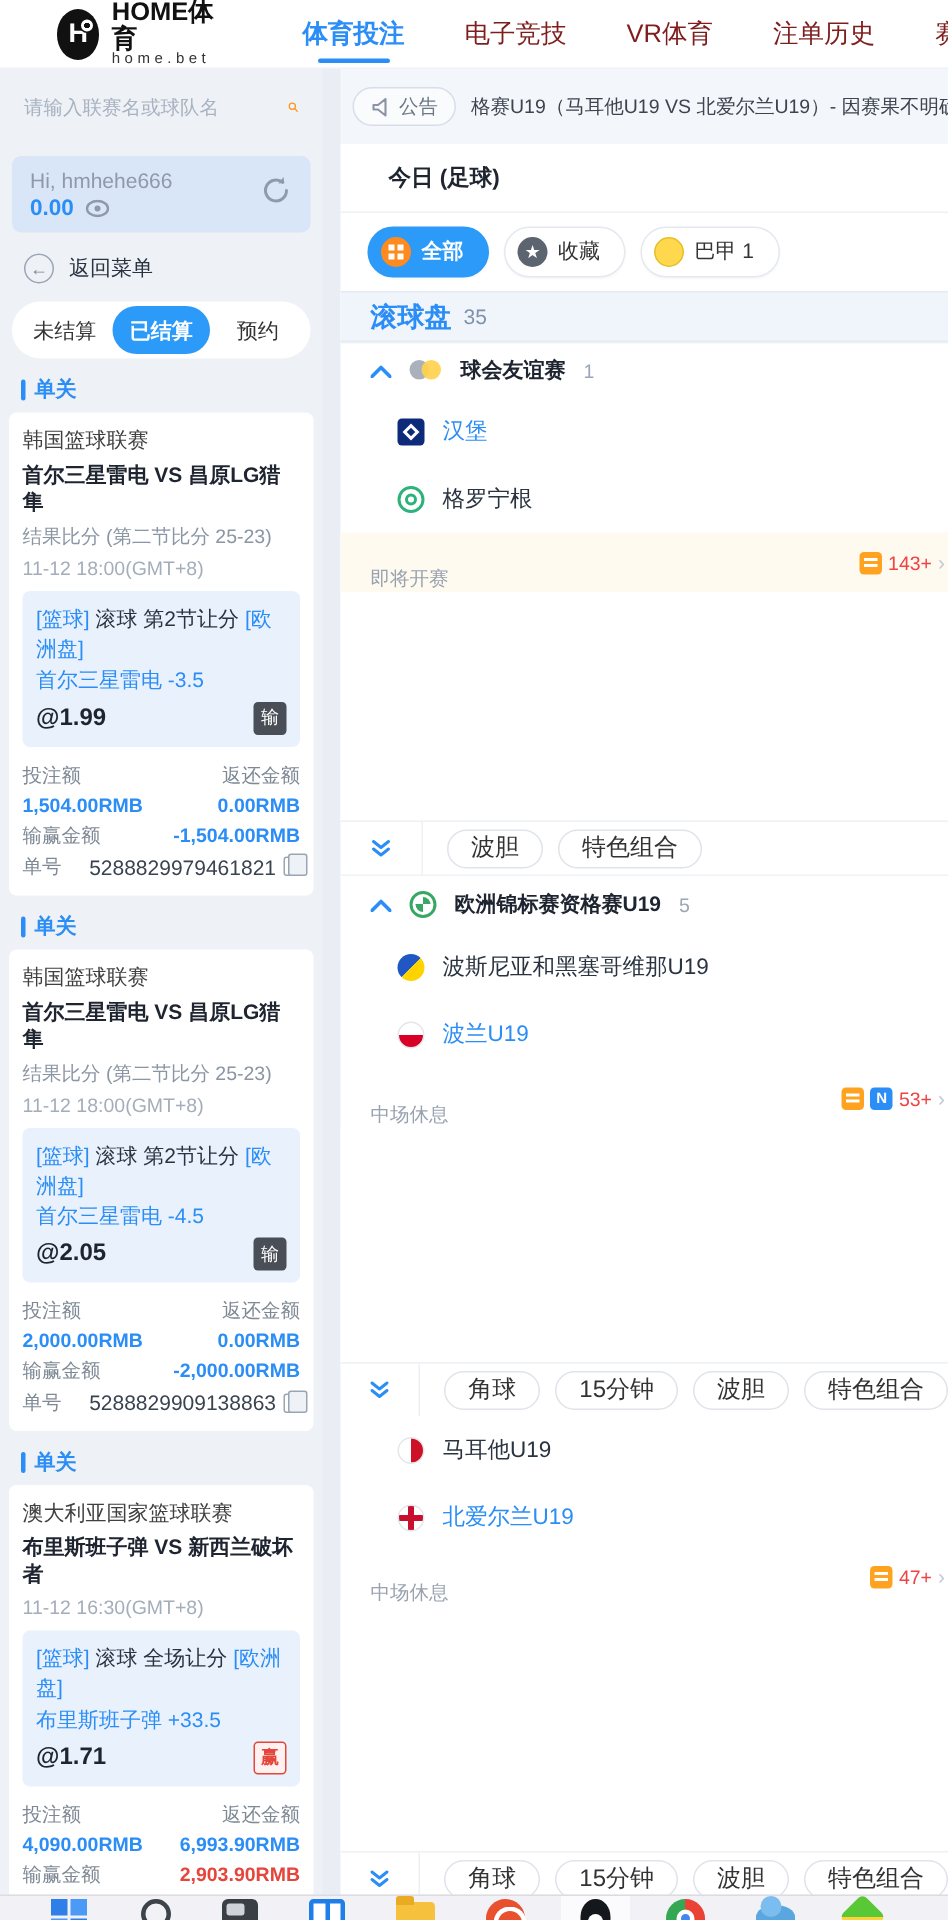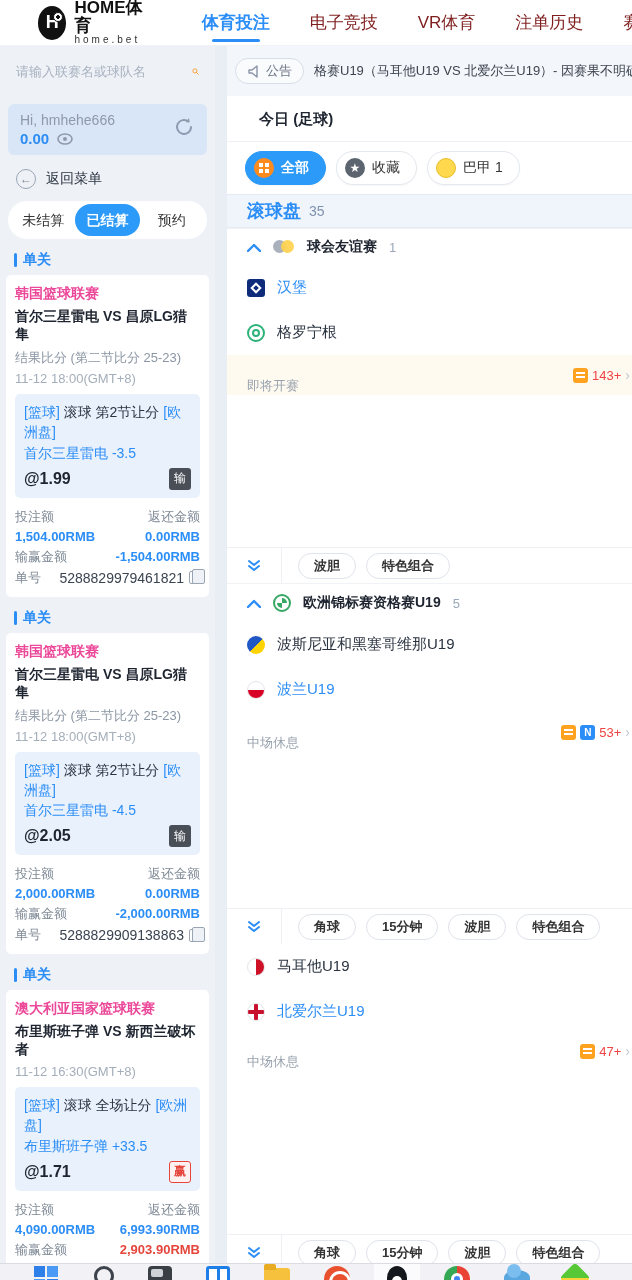--- a/index.html
+++ b/index.html
@@ -36,21 +36,21 @@
   .back-circ { width:20px; height:20px; border:1px solid #9aa6b6; border-radius:50%; color:#7a8798; font-size:12px; display:flex; align-items:center; justify-content:center; }
   .back-label { font-size:14px; color:#2a3340; }
   .tabs { margin:6px 8px 10px; background:#fff; border-radius:19px; height:38px; display:flex; align-items:center; padding:3px; }
   .tab { flex:1; text-align:center; font-size:14px; color:#333; height:32px; line-height:32px; border-radius:16px; cursor:pointer; }
   .tab.active { background:#2b9af8; color:#fff; font-weight:bold; }
 
   .bet-type { display:flex; align-items:center; gap:6px; margin:12px 8px 6px 14px; }
   .bet-bar { width:3px; height:14px; background:#2b8df6; border-radius:2px; }
   .bet-type-label { color:#2b8df6; font-size:14px; font-weight:bold; }
   .bet-card { background:#fff; margin:0 6px; border-radius:5px; padding:10px 9px 8px; }
-  .b-league { font-size:14px; font-weight:bold; color:#ec4899; margin-bottom:5px; }
+  .b-league { font-size:14px; font-weight:normal; color:#404040; margin-bottom:5px; }
   .b-teams  { font-size:14px; font-weight:bold; color:#1e2530; margin-bottom:5px; }
   .b-result { font-size:13px; color:#8b96a4; margin-bottom:4px; }
   .b-time   { font-size:13px; color:#a4aeba; margin-bottom:8px; }
   .market-box { background:#e9f1fc; border-radius:5px; padding:8px 9px; margin-bottom:9px; }
   .m-line { font-size:14px; line-height:1.45; }
   .m-tag { color:#2b8df6; }
   .m-mid { color:#2a3340;text-align:right; }
   .m-sel { color:#2b8df6; font-size:14px; margin-top:2px; }
   .m-odds-row { display:flex; align-items:center; justify-content:space-between; margin-top:5px; }
   .m-odds { font-size:16px; font-weight:bold; color:#1e2530; }
@@ -88,38 +88,38 @@
       linear-gradient(#fff,#fff) 6px 6px/4px 4px no-repeat; display:block; }
   .ic-fav { background:#5c6470; color:#fff; font-size:12px; }
   .ic-league { background:#ffd84d; border:1px solid #e6be2a; color:#8a6d00; font-size:10px; font-weight:bold; }
   .live-band { height:34px; background:#f0f5fb; border-top:1px solid #e5ebf3; border-bottom:1px solid #e5ebf3; display:flex; align-items:center; padding-left:20px; gap:8px; }
   .live-label { color:#2b8df6; font-size:18px; font-weight:bold; }
   .live-count { color:#7f92ad; font-size:14px; }
 
   .grp-hdr { height:37px; display:flex; align-items:center; gap:12px; padding-left:20px; border-top:1px solid #f0f2f5; cursor:pointer; }
   .grp-name { font-size:14px; font-weight:bold; color:#1e2530; }
   .grp-count { font-size:13px; color:#9aa7b8; }
-  .team-row { height:45px; display:flex; align-items:center; gap:12px; padding-left:20px; cursor:pointer; }
+  .team-row { height:45px; display:flex; align-items:center; gap:12px; padding-left:38px; cursor:pointer; }
   .team-name { font-size:15px; }
   .t-blue { color:#2b8df6; }
   .t-dark { color:#2a3340; }
   .status-row { height:40px; display:flex; align-items:center; padding:0 2px 0 20px; }
   .status-row.warm { background:#fffaf0; }
   .status-txt { font-size:13px; color:#98a2ae;margin-top:22px; }
   .status-right { margin-left:auto; display:flex; align-items:center; gap:4px; }
   .mk-count { color:#ef4444; font-size:13px; }
   .chev-r { color:#c2c9d4; font-size:14px; }
   .slip-ic { width:15px; height:15px; background:#ffa21f; border-radius:3px; position:relative; }
   .slip-ic::before { content:""; position:absolute; left:3px; top:4px; width:9px; height:2px; background:#fff; box-shadow:0 4px 0 #fff; }
   .n-badge { width:15px; height:15px; background:#2b8df6; color:#fff; border-radius:3px; font-size:10px; font-weight:bold; display:flex; align-items:center; justify-content:center; }
   .spacer { background:#fff; }
   .grp-foot { height:36px; display:flex; align-items:center; border-top:1px solid #eef0f4; }
   .foot-chev { width:55px; height:100%; display:flex; align-items:center; justify-content:center; border-right:1px solid #eef0f4; cursor:pointer; }
   .foot-btns { display:flex; gap:10px; margin-left:16px; }
-  .pill-btn { height:26px; line-height:24px; border:1px solid #dfe3ea; border-radius:13px; background:#fff; padding:0 15px; font-size:13px; color:#333; cursor:pointer; white-space:nowrap;font-weight:bold; }
+  .pill-btn { height:26px; line-height:24px; border:1px solid #dfe3ea; border-radius:13px; background:#fff; padding:0 15px; font-size:16px; color:#333; cursor:pointer; white-space:nowrap; }
 
   
   .lg { width:18px; height:18px; border-radius:50%; flex:0 0 auto; }
   .lg-hsv { border-radius:3px; background:#0e2a7a; position:relative; }
   .lg-hsv::before { content:""; position:absolute; left:5px; top:5px; width:8px; height:8px; border:2px solid #fff; transform:rotate(45deg); box-sizing:border-box; }
   .lg-gro { background:#fff; border:2px solid #2db37a; position:relative; }
   .lg-gro::before { content:""; position:absolute; left:3px; top:3px; width:8px; height:8px; border-radius:50%; border:2px solid #2db37a; box-sizing:border-box; }
   .lg-bih { background:linear-gradient(135deg,#2157c4 50%,#ffd300 50%); }
   .lg-pol { background:linear-gradient(180deg,#fff 50%,#d80027 50%); border:1px solid #e3e6ea; }
   .lg-mlt { background:linear-gradient(90deg,#fff 50%,#ce1126 50%); border:1px solid #e3e6ea; }

